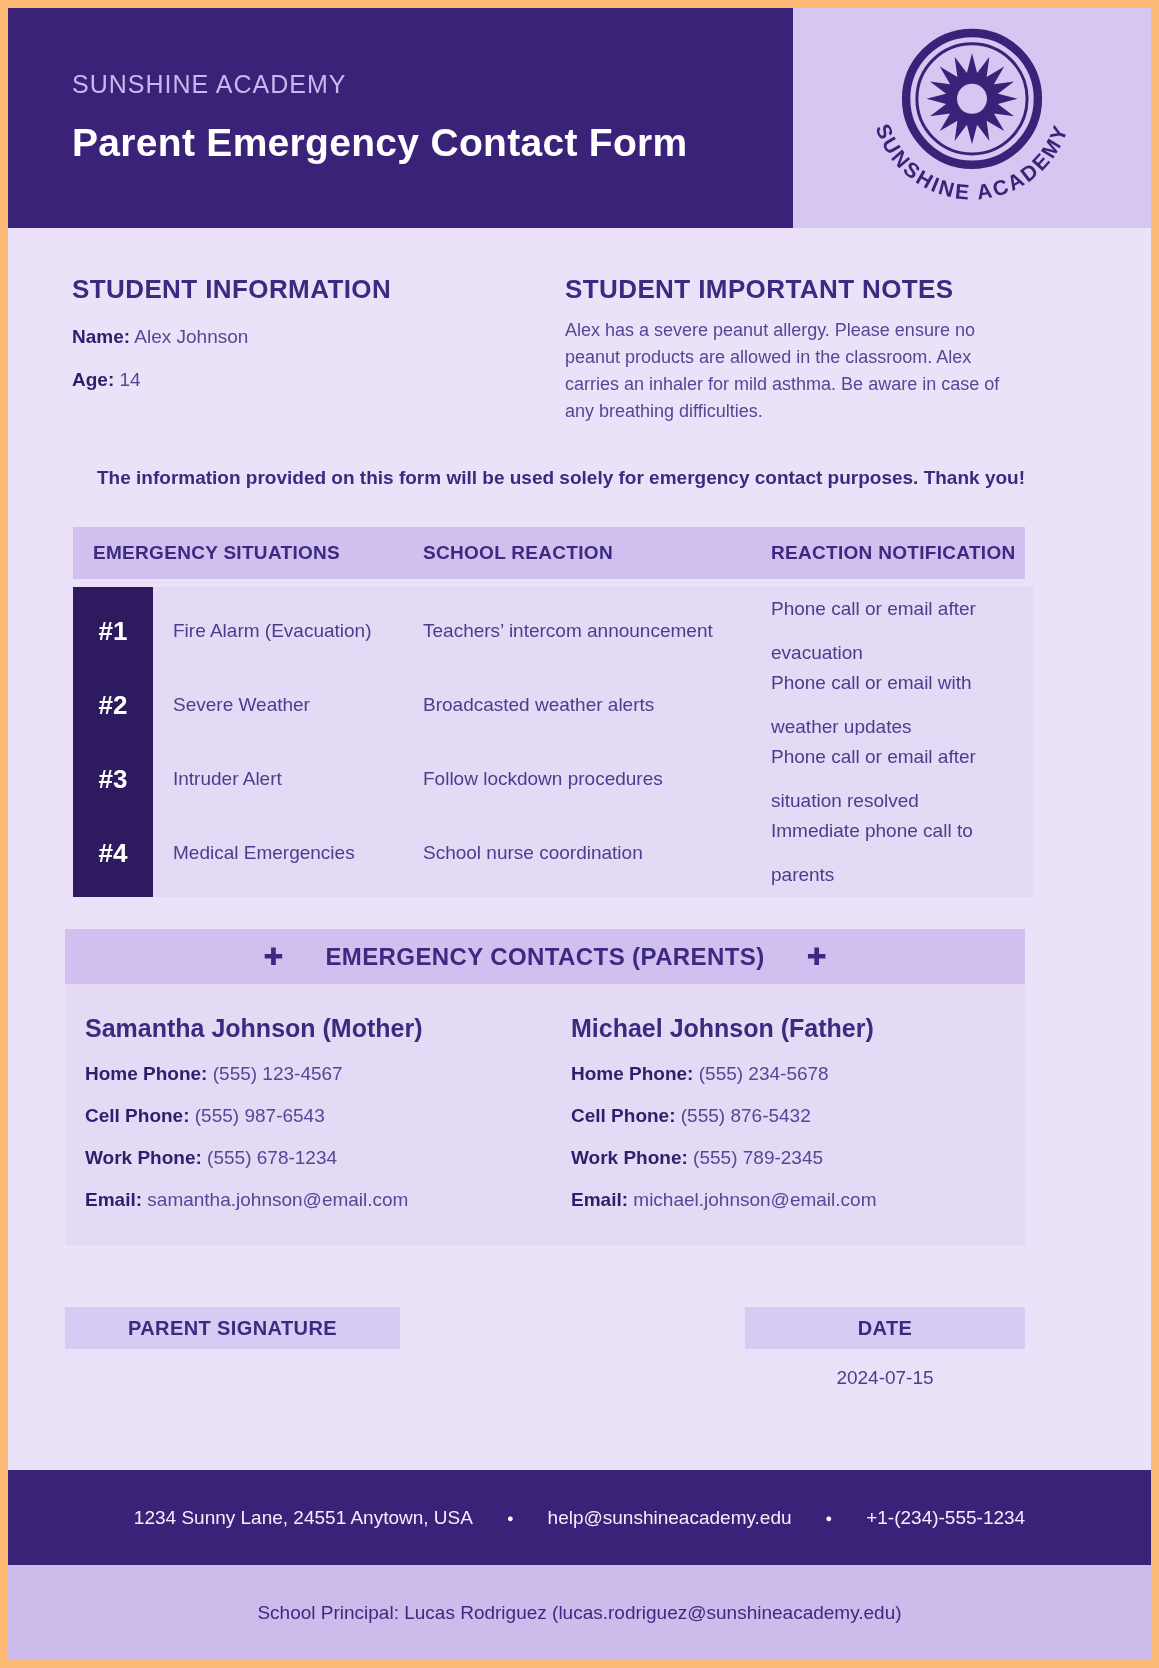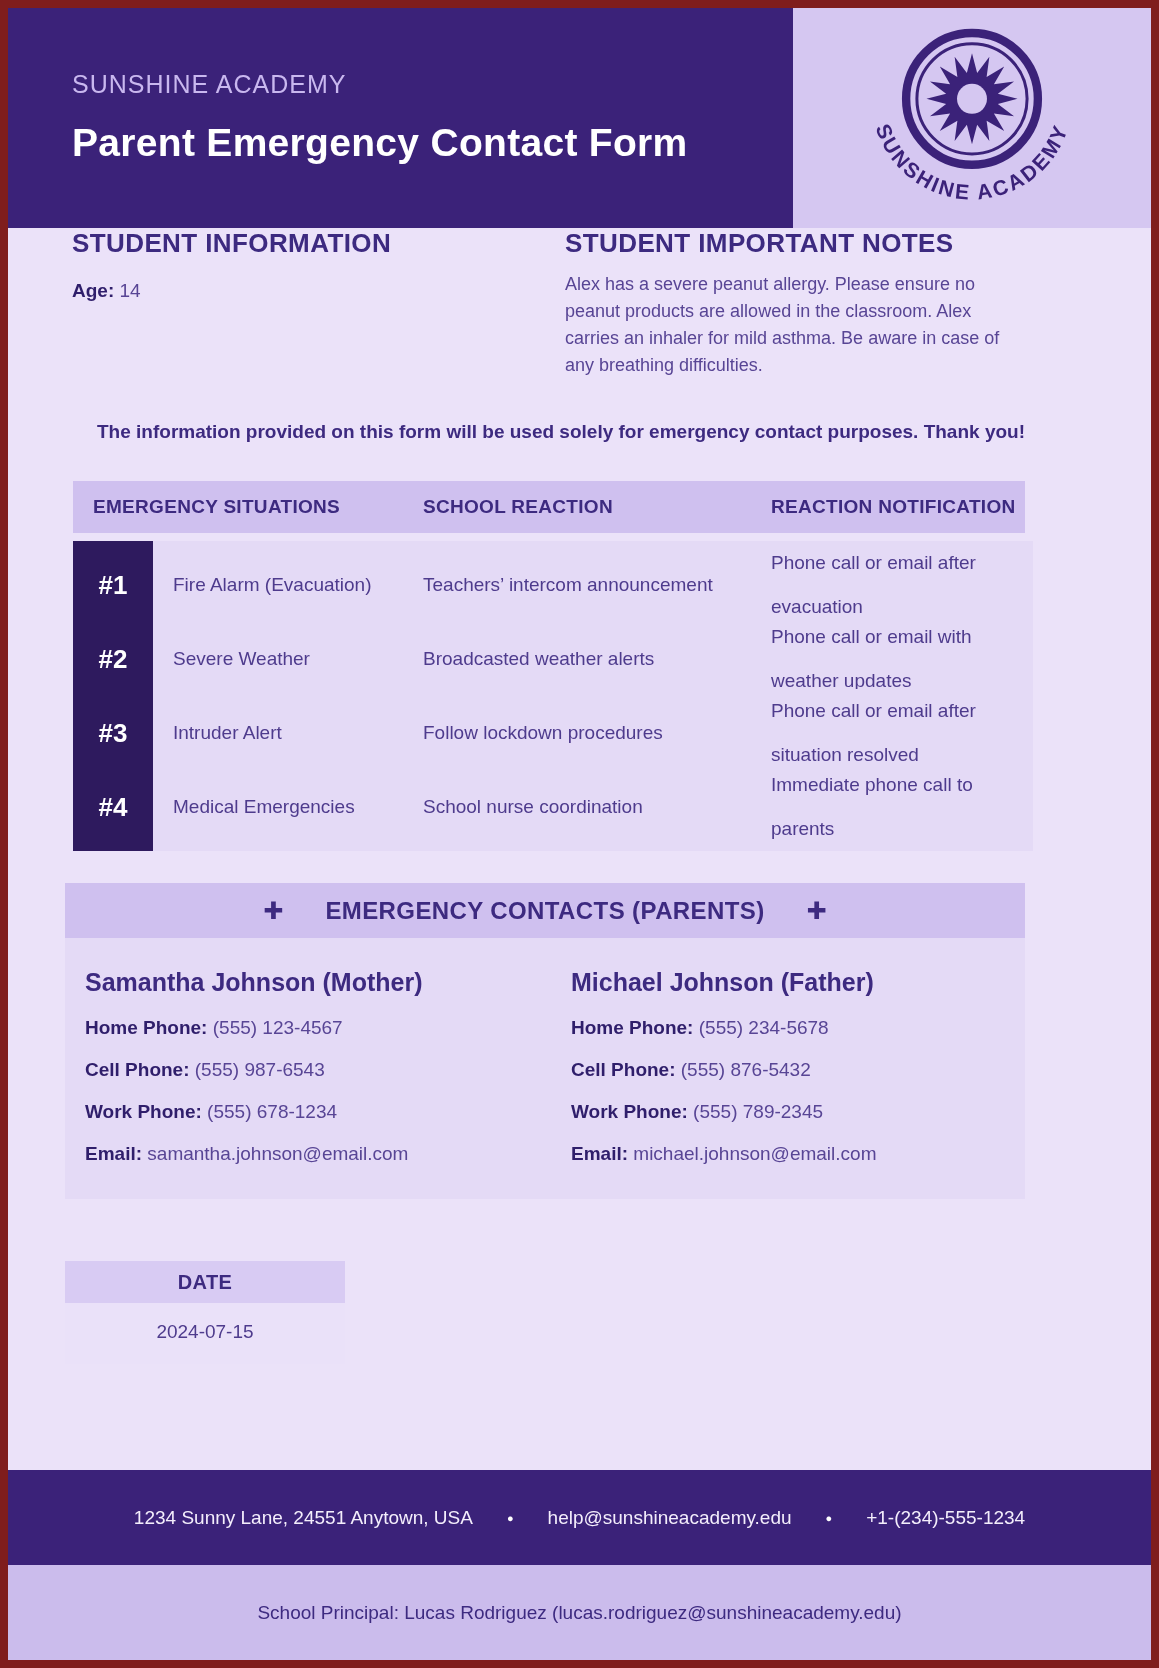--- a/index.html
+++ b/index.html
@@ -10,35 +10,35 @@
     --rowbg:#e4daf6;
     --sighead:#d8cbf3;
     --sigval:#eae1f9;
     --logopanel:#d5c7f1;
     --heading:#3d2a80;
     --label:#2f1e6b;
     --value:#584595;
   }
   *{margin:0;padding:0;box-sizing:border-box;}
   body{background:#888;font-family:"Liberation Sans","DejaVu Sans",sans-serif;}
-  .page{width:1159px;height:1668px;background:#7f1d1d;padding:8px;display:flex;flex-direction:column;margin:0 auto;}
+  .page{width:1159px;height:1668px;background:#fdba74;padding:8px;display:flex;flex-direction:column;margin:0 auto;}
 
   
   .top{display:flex;height:220px;flex:0 0 auto;}
   .top-left{flex:0 0 785px;background:var(--dark);padding:62px 0 0 64px;}
   .school-name{color:#c9b8ef;font-size:25px;letter-spacing:1px;font-weight:400;}
   .form-title{color:#ffffff;font-size:39px;font-weight:bold;margin-top:22px;letter-spacing:.3px;}
   .top-right{flex:1;background:var(--logopanel);display:flex;align-items:center;justify-content:center;}
   .logo-svg{display:block;}
 
   
   .page-body{background:var(--pagebg);flex:0 0 1242px;overflow:hidden;}
   .content{margin-left:57px;width:960px;}
 
-  .info-row{display:flex;}
+  .info-row{display:flex;padding-top:46px;}
   .info-col-left{width:500px;padding-left:7px;}
   .info-col-right{width:460px;}
   .section-heading{color:var(--heading);font-size:26px;font-weight:bold;letter-spacing:.4px;}
   .field-line{margin-top:21px;font-size:19px;color:var(--value);}
   .field-line .lbl{font-weight:bold;color:var(--label);}
   .notes-body{margin-top:12px;font-size:18px;line-height:27px;color:var(--value);}
 
   .notice{margin-top:42px;text-align:right;font-size:19px;font-weight:bold;color:var(--heading);}
 
   
@@ -103,20 +103,24 @@
     </div>
   </div>
 
   <div class="page-body">
     <div class="content">
 
       <div class="info-row">
         <div class="info-col-left">
           <div class="section-heading">STUDENT INFORMATION</div>
           <div class="field-line">
+            <span class="lbl">Name:</span>
+            <span>Alex Johnson</span>
+          </div>
+          <div class="field-line">
             <span class="lbl">Age:</span>
             <span>14</span>
           </div>
         </div>
         <div class="info-col-right">
           <div class="section-heading">STUDENT IMPORTANT NOTES</div>
           <div class="notes-body">Alex has a severe peanut allergy. Please ensure no peanut products are allowed in the classroom. Alex carries an inhaler for mild asthma. Be aware in case of any breathing difficulties.</div>
         </div>
       </div>
 
@@ -196,20 +200,24 @@
             <span>(555) 789-2345</span>
           </div>
           <div class="contact-line">
             <span class="lbl">Email:</span>
             <span>michael.johnson@email.com</span>
           </div>
         </div>
       </div>
 
       <div class="sig-row">
+        <div class="sig-block">
+          <div class="box-head">PARENT SIGNATURE</div>
+          <div class="box-val"></div>
+        </div>
         <div class="date-block">
           <div class="box-head">DATE</div>
           <div class="box-val">2024-07-15</div>
         </div>
       </div>
 
     </div>
   </div>
 
   <div class="footer-dark">

